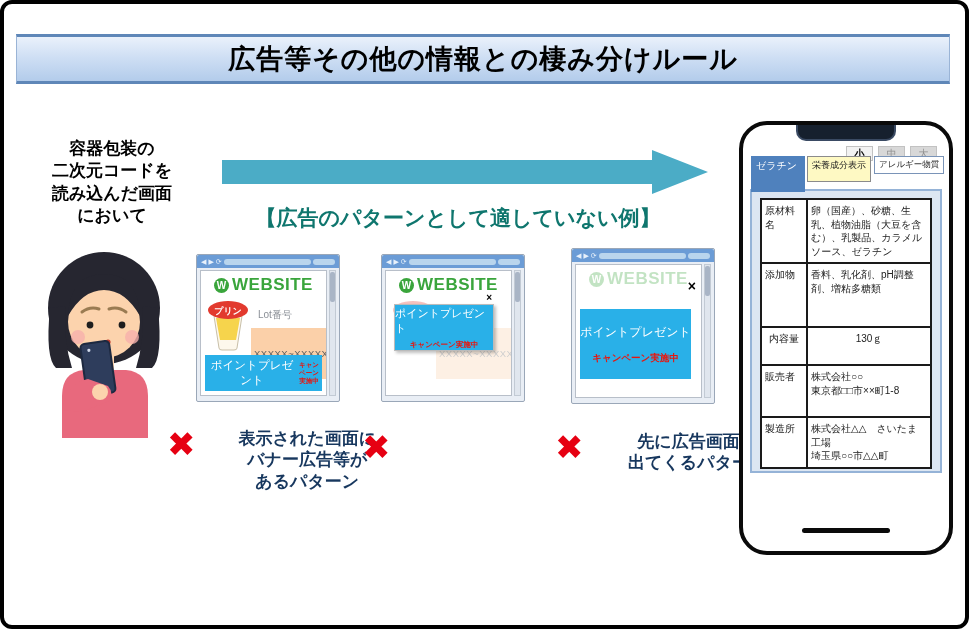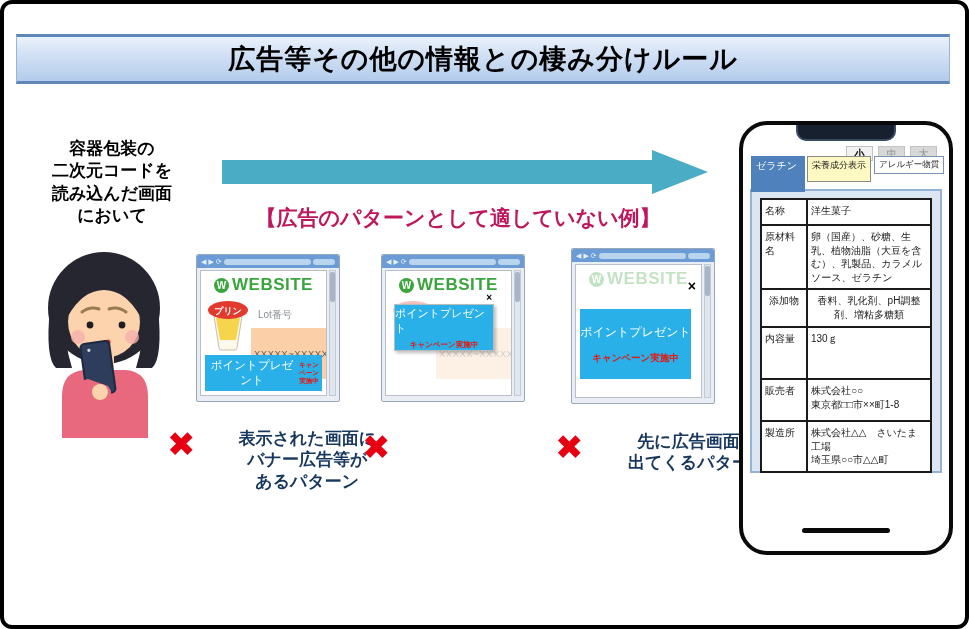--- a/index.html
+++ b/index.html
@@ -18,21 +18,21 @@
   
   .intro { position:absolute; left:20px; top:134px; width:176px; text-align:center;
     font-weight:bold; font-size:17px; line-height:1.32; color:#000; white-space:pre-line; }
   .person { position:absolute; left:16px; top:226px; width:172px; height:208px; }
 
   
   .arrow { position:absolute; left:218px; top:146px; width:486px; height:44px; }
 
   
   .section-heading { position:absolute; left:218px; top:200px; width:472px;
-    text-align:center; font-size:21px; font-weight:bold; color:#be185d; }
+    text-align:center; font-size:21px; font-weight:bold; color:#0f766e; }
 
   
   .browser { position:absolute; width:144px; height:148px; background:#e9eef5;
     border:1px solid #9aa7b8; border-radius:2px; }
   .b1 { left:192px; top:250px; }
   .b2 { left:377px; top:250px; }
   .b3 { left:567px; top:244px; height:156px; }
   .b-titlebar { height:13px; background:#6b9cd6; display:flex; align-items:center;
     gap:2px; padding:0 4px; border-radius:2px 2px 0 0; }
   .b-titlebar .nav { font-size:7px; color:#e8f1fb; line-height:1; }
@@ -268,24 +268,20 @@
       <div class="size-btn">大</div>
     </div>
     <div class="tabs">
       <div class="tab tab1">ゼラチン</div>
       <div class="tab tab2">栄養成分表示</div>
       <div class="tab tab3">アレルギー物質</div>
     </div>
     <div class="label-panel">
       <table class="label-table">
         <tbody>
-            <tr>
-          <td class="lbl">名称</td>
-          <td>洋生菓子</td>
-        </tr>
         <tr>
           <td class="lbl">原材料名</td>
           <td>卵（国産）、砂糖、生乳、植物油脂（大豆を含む）、乳製品、カラメルソース、ゼラチン</td>
         </tr>
         <tr>
           <td class="lbl">添加物</td>
           <td>香料、乳化剤、pH調整剤、増粘多糖類</td>
         </tr>
         <tr>
           <td class="lbl">内容量</td>

